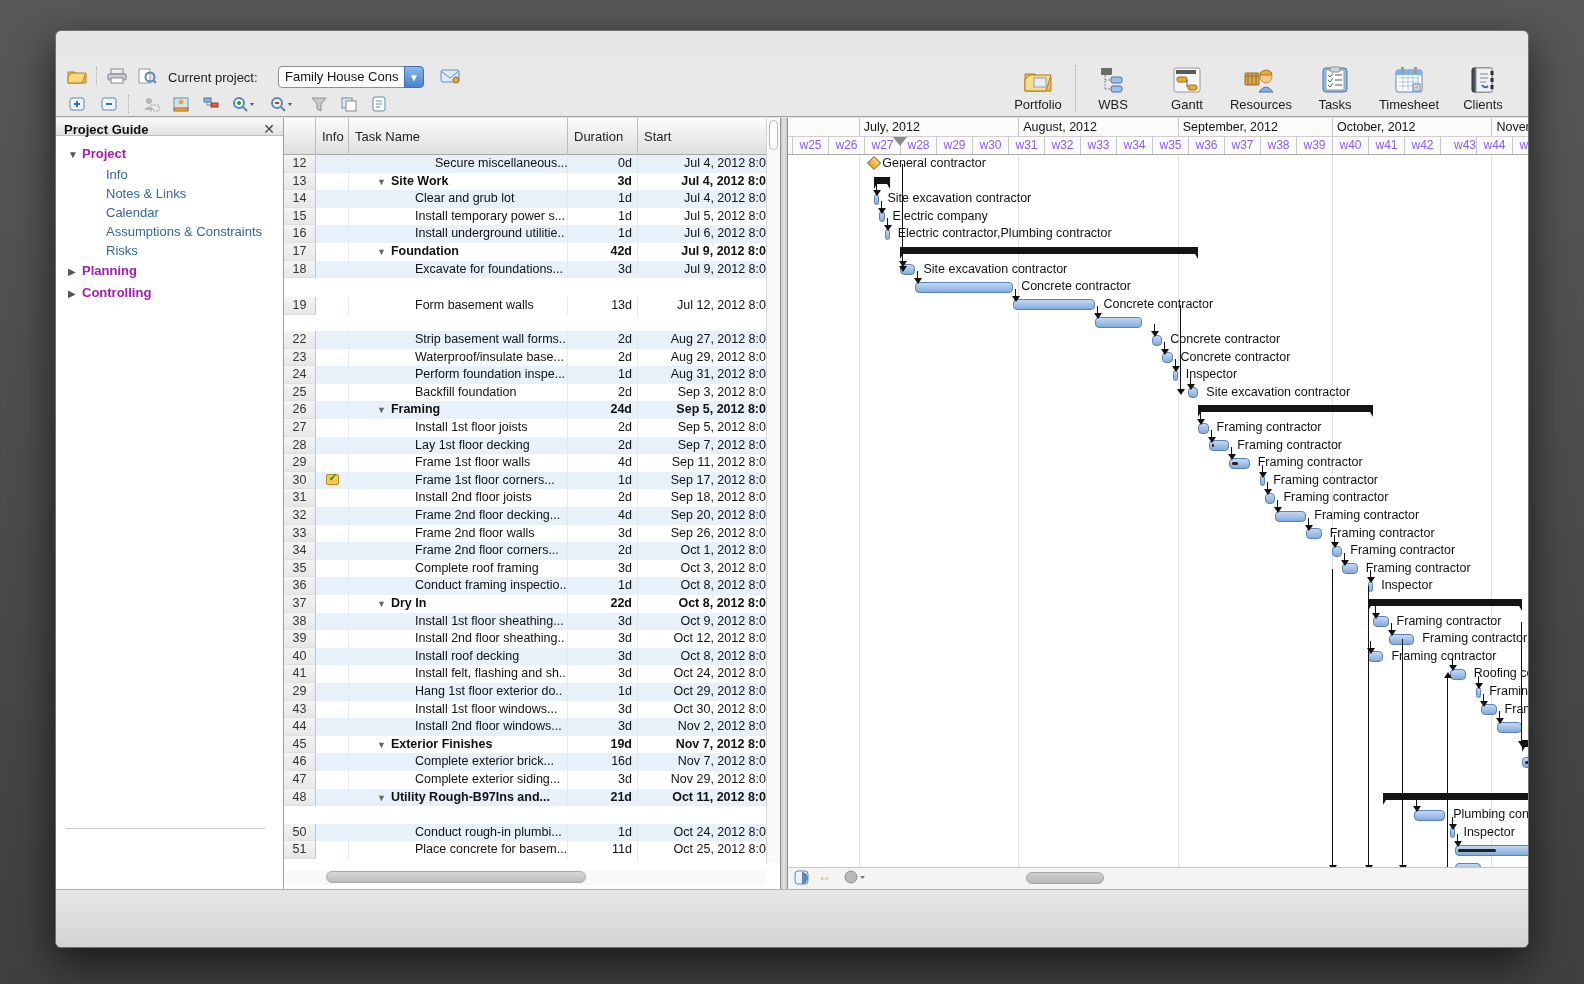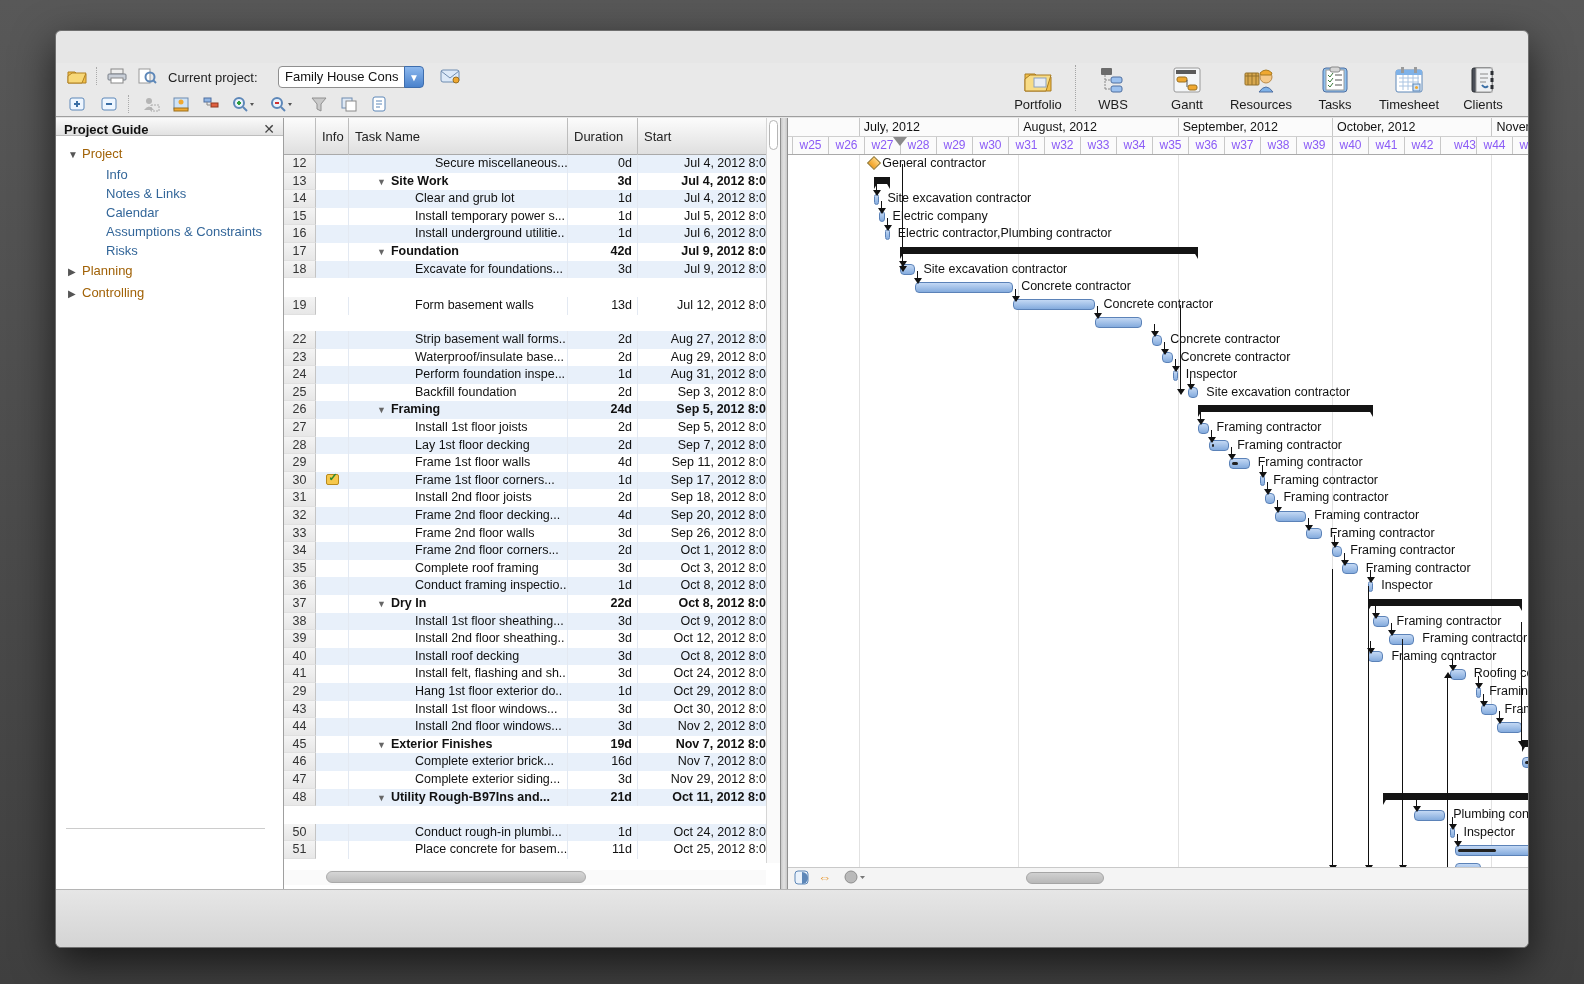--- a/index.html
+++ b/index.html
@@ -52,21 +52,21 @@
   
   #sidebar { position:absolute; left:0; top:0; width:228px; bottom:0; background:#fff;
     border-right:1px solid #9f9f9f; }
   #sidebar-header { height:18px; background:linear-gradient(#fafafa,#e2e2e2);
     border-bottom:1px solid #bdbdbd; position:relative; }
   #sidebar-header .t { position:absolute; left:8px; top:4px; font-weight:bold; font-size:13px; color:#111; }
   #sidebar-header .x { position:absolute; right:8px; top:3px; font-size:14px; color:#444; }
   #tree { padding:8px 0 0 12px; font-size:13px; }
   .tree-root { margin-bottom:2px; }
   .tree-root .twisty { display:inline-block; width:14px; color:#555; font-size:10px; }
-  .tree-root .rlabel { color:#a16207; }
+  .tree-root .rlabel { color:#a21caf;font-weight:bold; }
   .tree-children { margin-left:38px; }
   .tree-children div { color:#336699; line-height:18px; margin:1px 0; }
   .tree-root { line-height:19px; }
   #sidebar-bottomline { position:absolute; left:10px; right:18px; bottom:60px; border-top:1px solid #ccc; }
 
   
   #tablepanel { position:absolute; left:228px; top:0; width:496px; bottom:0; background:#fff; }
   #thead { position:absolute; left:0; top:0; right:0; height:37px;
     background:linear-gradient(#fcfcfc,#dfdfdf); border-bottom:1px solid #a9a9a9; }
   .hcell { position:absolute; top:0; height:37px; border-right:1px solid #bdbdbd;

